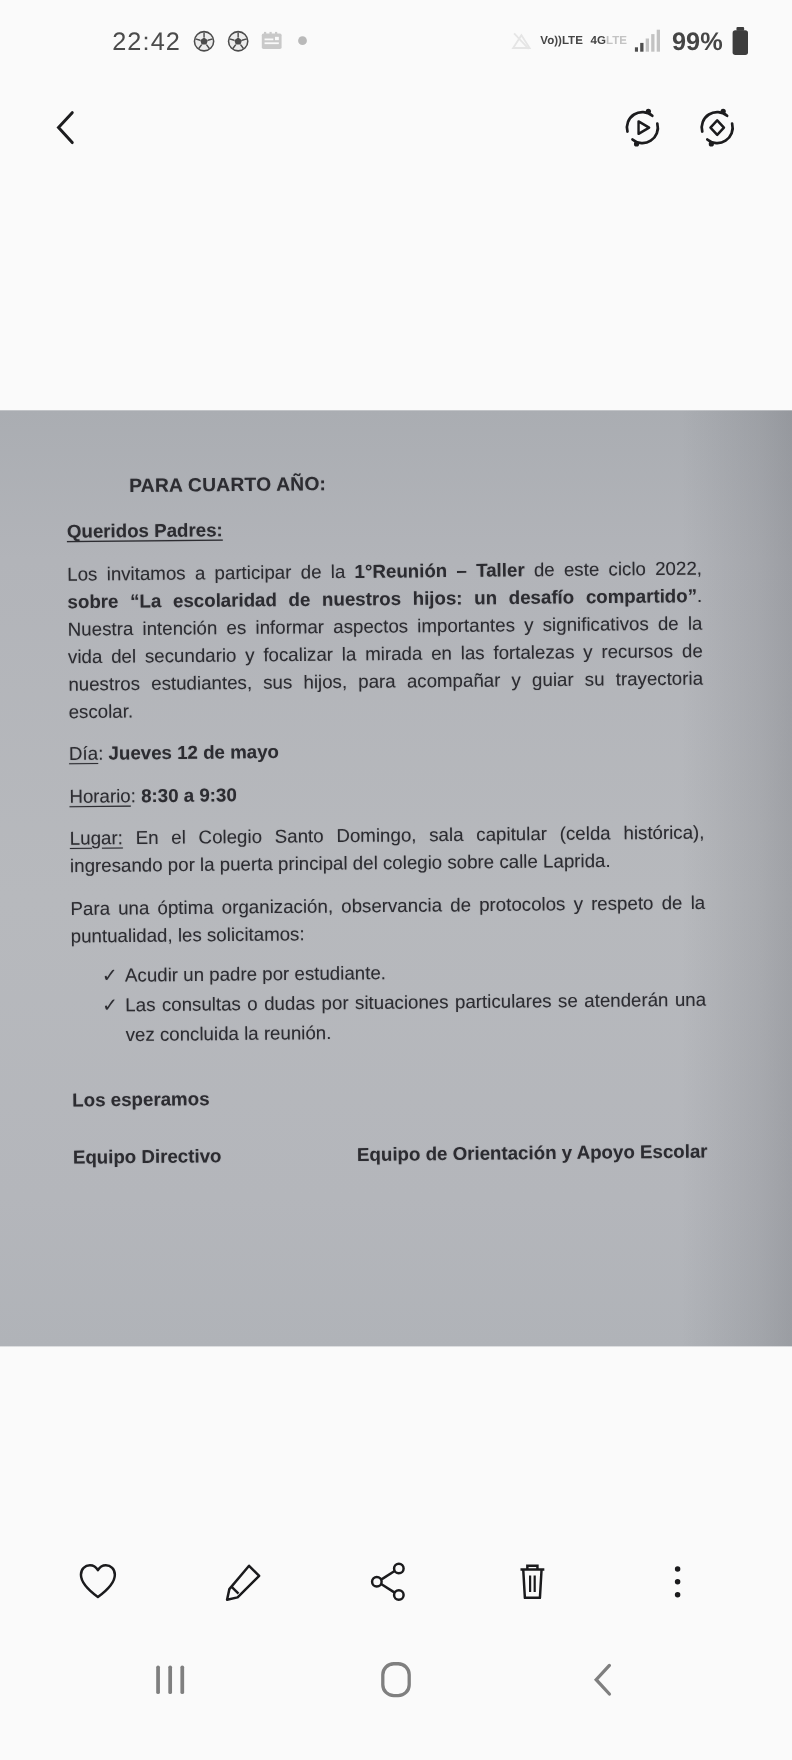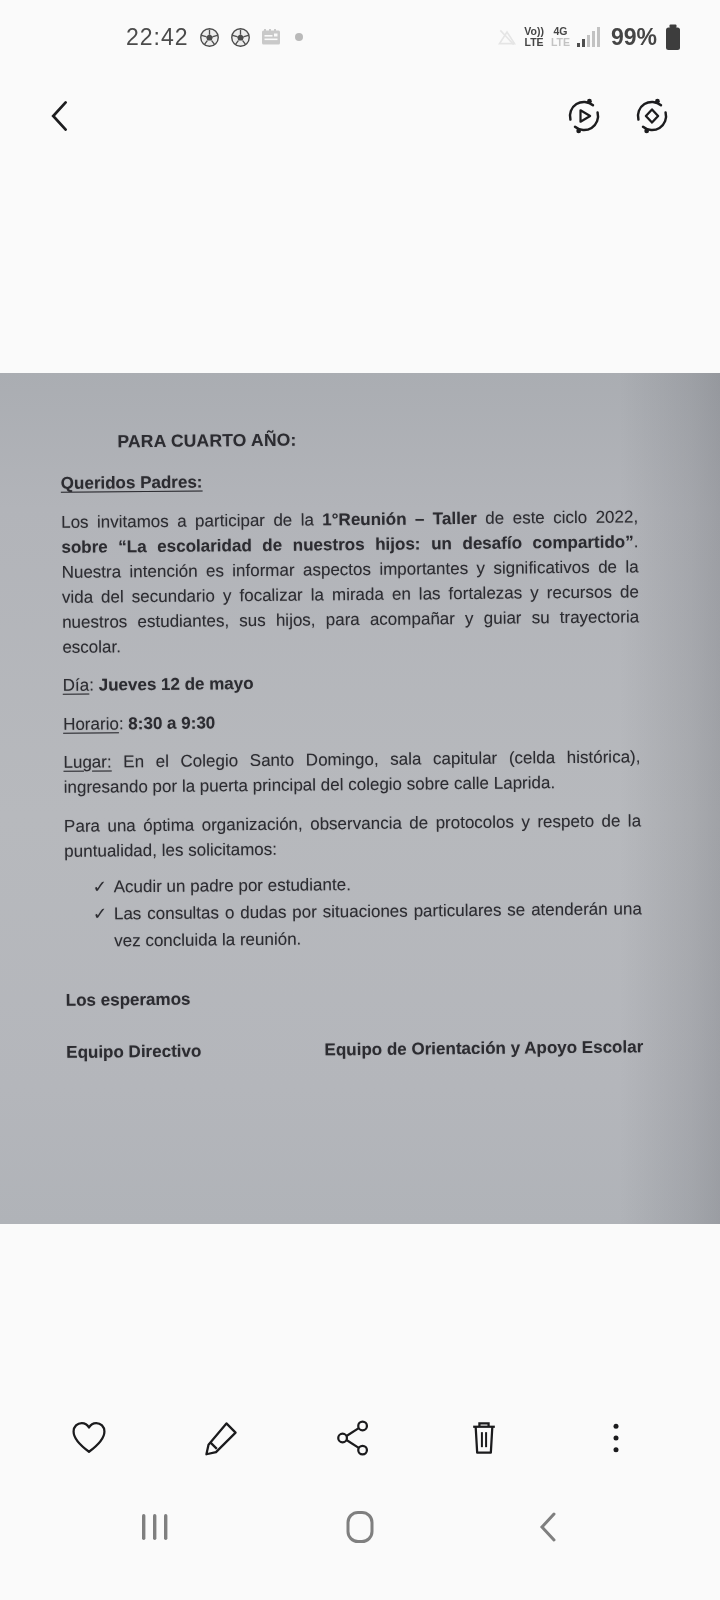--- a/index.html
+++ b/index.html
@@ -10,24 +10,24 @@
   }
   .screen { position:absolute; inset:0; background:#fafafa; }
 
   
   .status-bar {
     position:absolute; top:0; left:0; width:720px; height:66px;
     display:flex; justify-content:space-between; align-items:center;
     padding:8px 38px 0 102px;
   }
   .sb-left { display:flex; align-items:center; gap:10px; }
-  .sb-time { font-size:23px; color:#4b4b4b; letter-spacing:1px;margin-left:24px; }
+  .sb-time { font-size:23px; color:#4b4b4b; letter-spacing:1px; }
   .sb-dot { width:8px; height:8px; border-radius:50%; background:#b9b9b9; margin-left:4px; }
   .sb-right { display:flex; align-items:center; gap:7px; }
-  .stack { display:flex; flex-direction:column; align-items:center; line-height:11px; }
+  .stack { display:flex; flex-direction:row; align-items:center; line-height:11px; }
   .stack span { font-size:10.5px; font-weight:700; color:#454545; letter-spacing:0; }
   .stack .faded { color:#c3c3c3; }
   .sb-pct { font-size:23px; color:#454545; margin-left:3px;font-weight:bold; }
 
   
   .top-toolbar { position:absolute; top:88px; left:0; width:720px; height:56px; }
   .icon-btn { background:none; border:none; cursor:pointer; padding:0; display:inline-flex; align-items:center; justify-content:center; }
   .tt-back { position:absolute; left:38px; top:4px; width:44px; height:48px; }
   .tt-right { position:absolute; right:44px; top:2px; display:flex; gap:20px; }
   .tt-right .icon-btn { width:48px; height:52px; }

